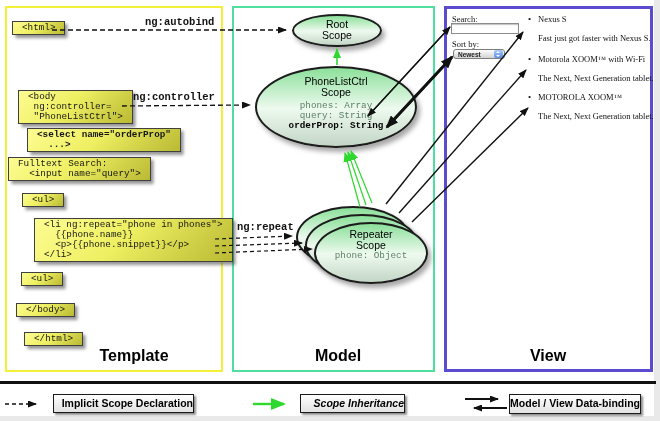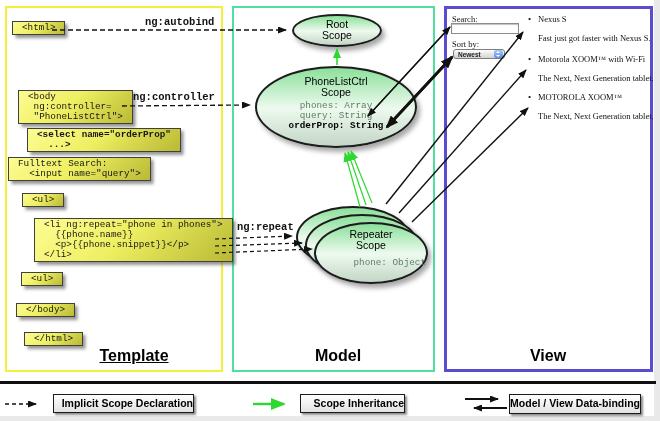--- a/index.html
+++ b/index.html
@@ -6,21 +6,21 @@
   body{font-family:"Liberation Sans",sans-serif;background:#e9e9e9;}
   .stage{position:relative;width:660px;height:421px;background:#e9e9e9;overflow:hidden;}
   .paper{position:absolute;left:0;top:0;width:654px;height:416px;background:#ffffff;}
 
   
   .panel{position:absolute;top:6px;height:366px;box-sizing:border-box;background:transparent;}
   .panel.template{left:5px;width:218px;border:2px solid #f4ef38;}
   .panel.model{left:232px;width:203px;border:2px solid #4fdfa0;}
   .panel.view{left:444px;width:209px;border:3px solid #5a4bd0;}
   .panel-label{position:absolute;top:347px;width:140px;text-align:center;font-size:16px;font-weight:600;color:#000;}
-  .pl-template{left:64px;text-decoration:underline;}
+  .pl-template{left:64px;}
   .pl-model{left:268px;}
   .pl-view{left:478px;}
 
   
   .codebox{position:absolute;display:inline-block;white-space:pre;
     font-family:"Liberation Mono",monospace;font-size:9.3px;line-height:10px;
     color:#161616;padding:1px 9px;border:1px solid #404040;
     background:linear-gradient(135deg,#fcfc92 0%,#efef62 45%,#b9b934 100%);
     box-shadow:2.5px 3px 3px rgba(60,60,60,0.55);}
   .codebox.bold{font-weight:bold;}
@@ -47,21 +47,21 @@
   .scope-title{font-size:10.5px;line-height:11px;font-weight:400;}
   .scope-props{font-family:"Liberation Mono",monospace;font-size:9.3px;line-height:9.8px;color:#5e7f65;}
   .scope-props .bold{color:#000;font-weight:bold;}
   .sc-root{left:292px;top:14px;width:90px;height:33px;padding-top:3px;}
   .sc-root .scope-title{font-size:10.5px;line-height:10.5px;}
   .sc-phonelist{left:255px;top:66px;width:162px;height:82px;padding-top:8px;}
   .sc-rep{width:114px;height:62px;}
   .sc-rep-back{left:296px;top:206px;}
   .sc-rep-mid{left:305px;top:214px;}
   .sc-rep-front{left:314px;top:222px;padding-top:5px;}
-  .sc-rep-front .scope-props{margin-top:7px;text-align:right;}
+  .sc-rep-front .scope-props{}
   .sc-phonelist .scope-props{margin-top:3px;}
 
   
   .vw-label{position:absolute;font-family:"Liberation Serif",serif;font-size:8.5px;color:#111;}
   .search-input{position:absolute;left:451px;top:23px;width:66px;height:9px;background:#fff;border:1px solid #8c8c8c;box-shadow:inset 0 1px 1px rgba(0,0,0,0.25);}
   .sort-select{position:absolute;left:453px;top:49px;width:52px;height:10px;box-sizing:border-box;border:1px solid #7d7d7d;border-radius:3px;
     background:linear-gradient(#fdfdfd,#d2d2d2);font-size:6.5px;font-weight:bold;color:#222;line-height:9px;padding-left:4px;}
   .sort-stepper{position:absolute;right:1px;top:0px;width:9px;height:8px;border-radius:2px;background:linear-gradient(#a6c9f9,#5d8ee9);}
   .sort-stepper .tri-up{position:absolute;left:2px;top:1px;width:0;height:0;border-left:2.5px solid transparent;border-right:2.5px solid transparent;border-bottom:2.5px solid #fff;}
   .sort-stepper .tri-down{position:absolute;left:2px;bottom:1px;width:0;height:0;border-left:2.5px solid transparent;border-right:2.5px solid transparent;border-top:2.5px solid #fff;}
@@ -70,21 +70,21 @@
   .vitem .vtitle{margin-left:10px;white-space:nowrap;}
   .vitem .vdesc{margin-left:10px;margin-top:9px;white-space:nowrap;}
   .vi0{top:14px;} .vi1{top:54px;} .vi2{top:92px;}
 
   
   .sep{position:absolute;left:0;top:381px;width:656px;height:3px;background:#101010;}
   .legend-box{position:absolute;top:394px;height:19px;box-sizing:border-box;border:1px solid #1a1a1a;
     background:linear-gradient(#ffffff,#e2e2e2);box-shadow:1.5px 2px 2px rgba(0,0,0,0.45);
     font-size:10.5px;font-weight:600;color:#000;text-align:right;line-height:17px;white-space:nowrap;}
   .lb0{left:53px;width:141px;}
-  .lb1{left:300px;width:105px;}
+  .lb1{left:300px;width:105px;font-style:italic;}
   .lb2{left:509px;width:132px;height:20px;}
 
   svg.overlay{position:absolute;left:0;top:0;width:660px;height:421px;pointer-events:none;}
 </style>
 </head>
 <body>
 
 <div class="stage">
   <div class="paper"></div>
 

